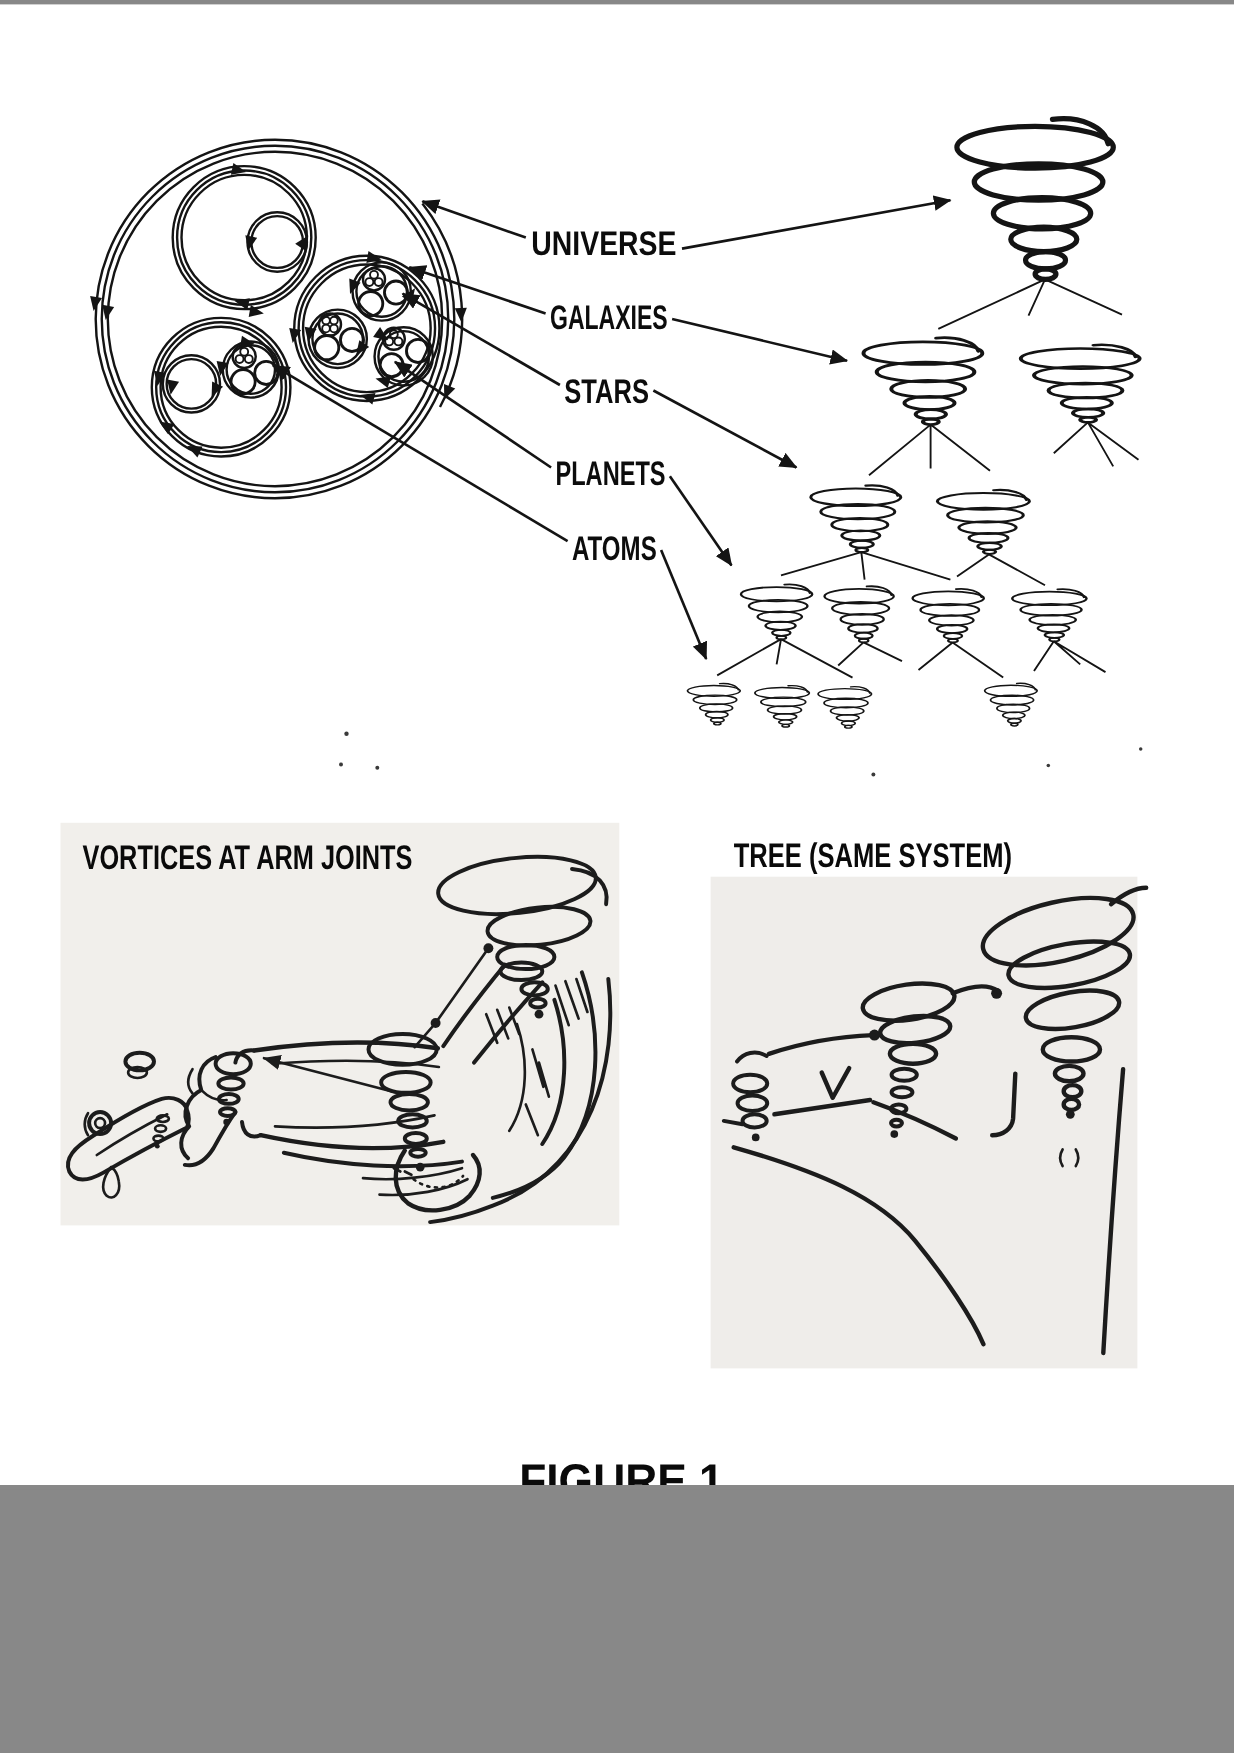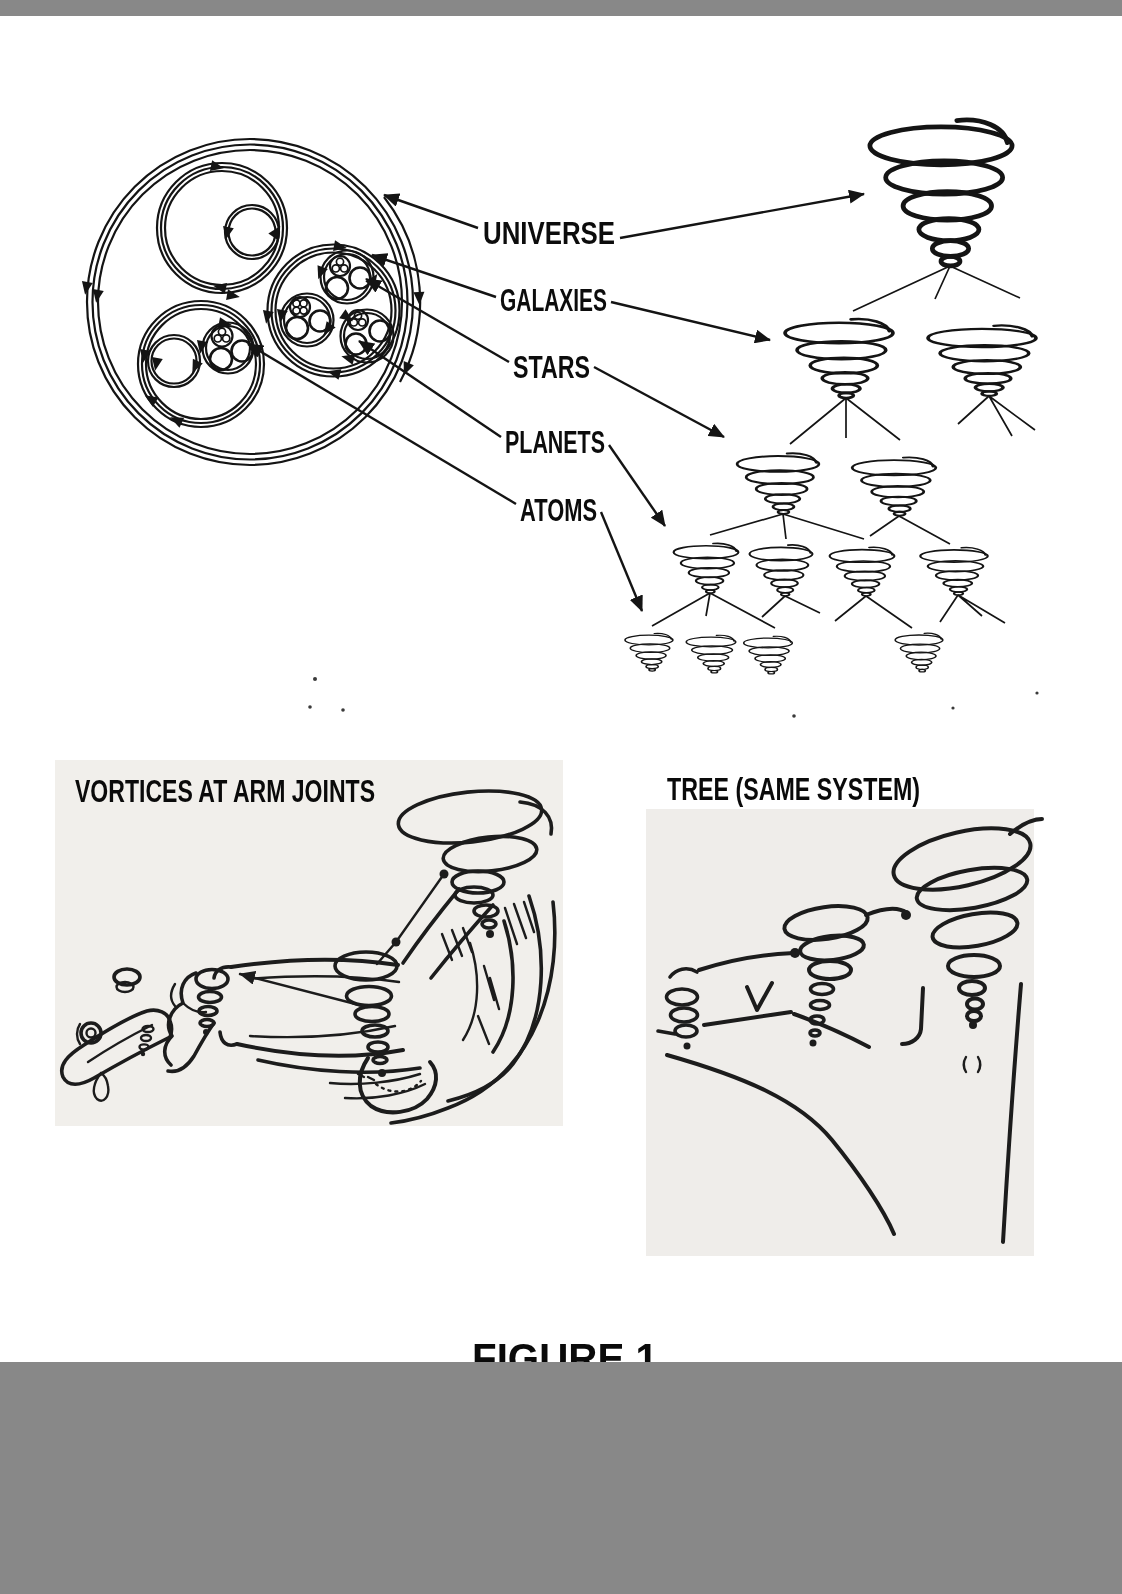--- a/index.html
+++ b/index.html
@@ -1,17 +1,17 @@
 <!DOCTYPE html>
 <html style="--ink: #141414; --paper: #ffffff; --panel-arm: #f1efeb; --panel-tree: #efedea; --sketch-ink: #1c1c1c;"><head>
 <meta charset="utf-8">
 <style>
   :root{ --ink:#141414; --paper:#ffffff; --panel-arm:#f1efeb; --panel-tree:#efedea; --sketch-ink:#1c1c1c; }
   html,body{margin:0;padding:0;background:#888;}
-  .page{width:1122px;height:1346px;background:var(--paper);position:relative;margin:16px auto;overflow:hidden;}
+  .page{width:1122px;height:1346px;background:var(--paper);position:relative;margin:4px auto;overflow:hidden;}
   svg{display:block;}
   .ring{stroke:var(--ink);fill:none;stroke-width:2.2;}
   .ring3{stroke:var(--ink);fill:none;stroke-width:2.6;}
   .thin{stroke:var(--ink);fill:none;stroke-width:1.7;}
   .lline{stroke:var(--ink);fill:none;stroke-width:2.4;}
   .ah{fill:var(--ink);stroke:none;}
   .vx{stroke:var(--ink);fill:none;stroke-width:3;stroke-linecap:round;}
   .lbl{font-family:"Liberation Sans",sans-serif;font-weight:bold;font-size:31px;fill:#0c0c0c;}
   .ttl{font-family:"Liberation Sans",sans-serif;font-weight:bold;font-size:31px;fill:#0a0a0a;}
   .cap{font-family:"Liberation Sans",sans-serif;font-weight:bold;font-size:43px;fill:#0a0a0a;}

